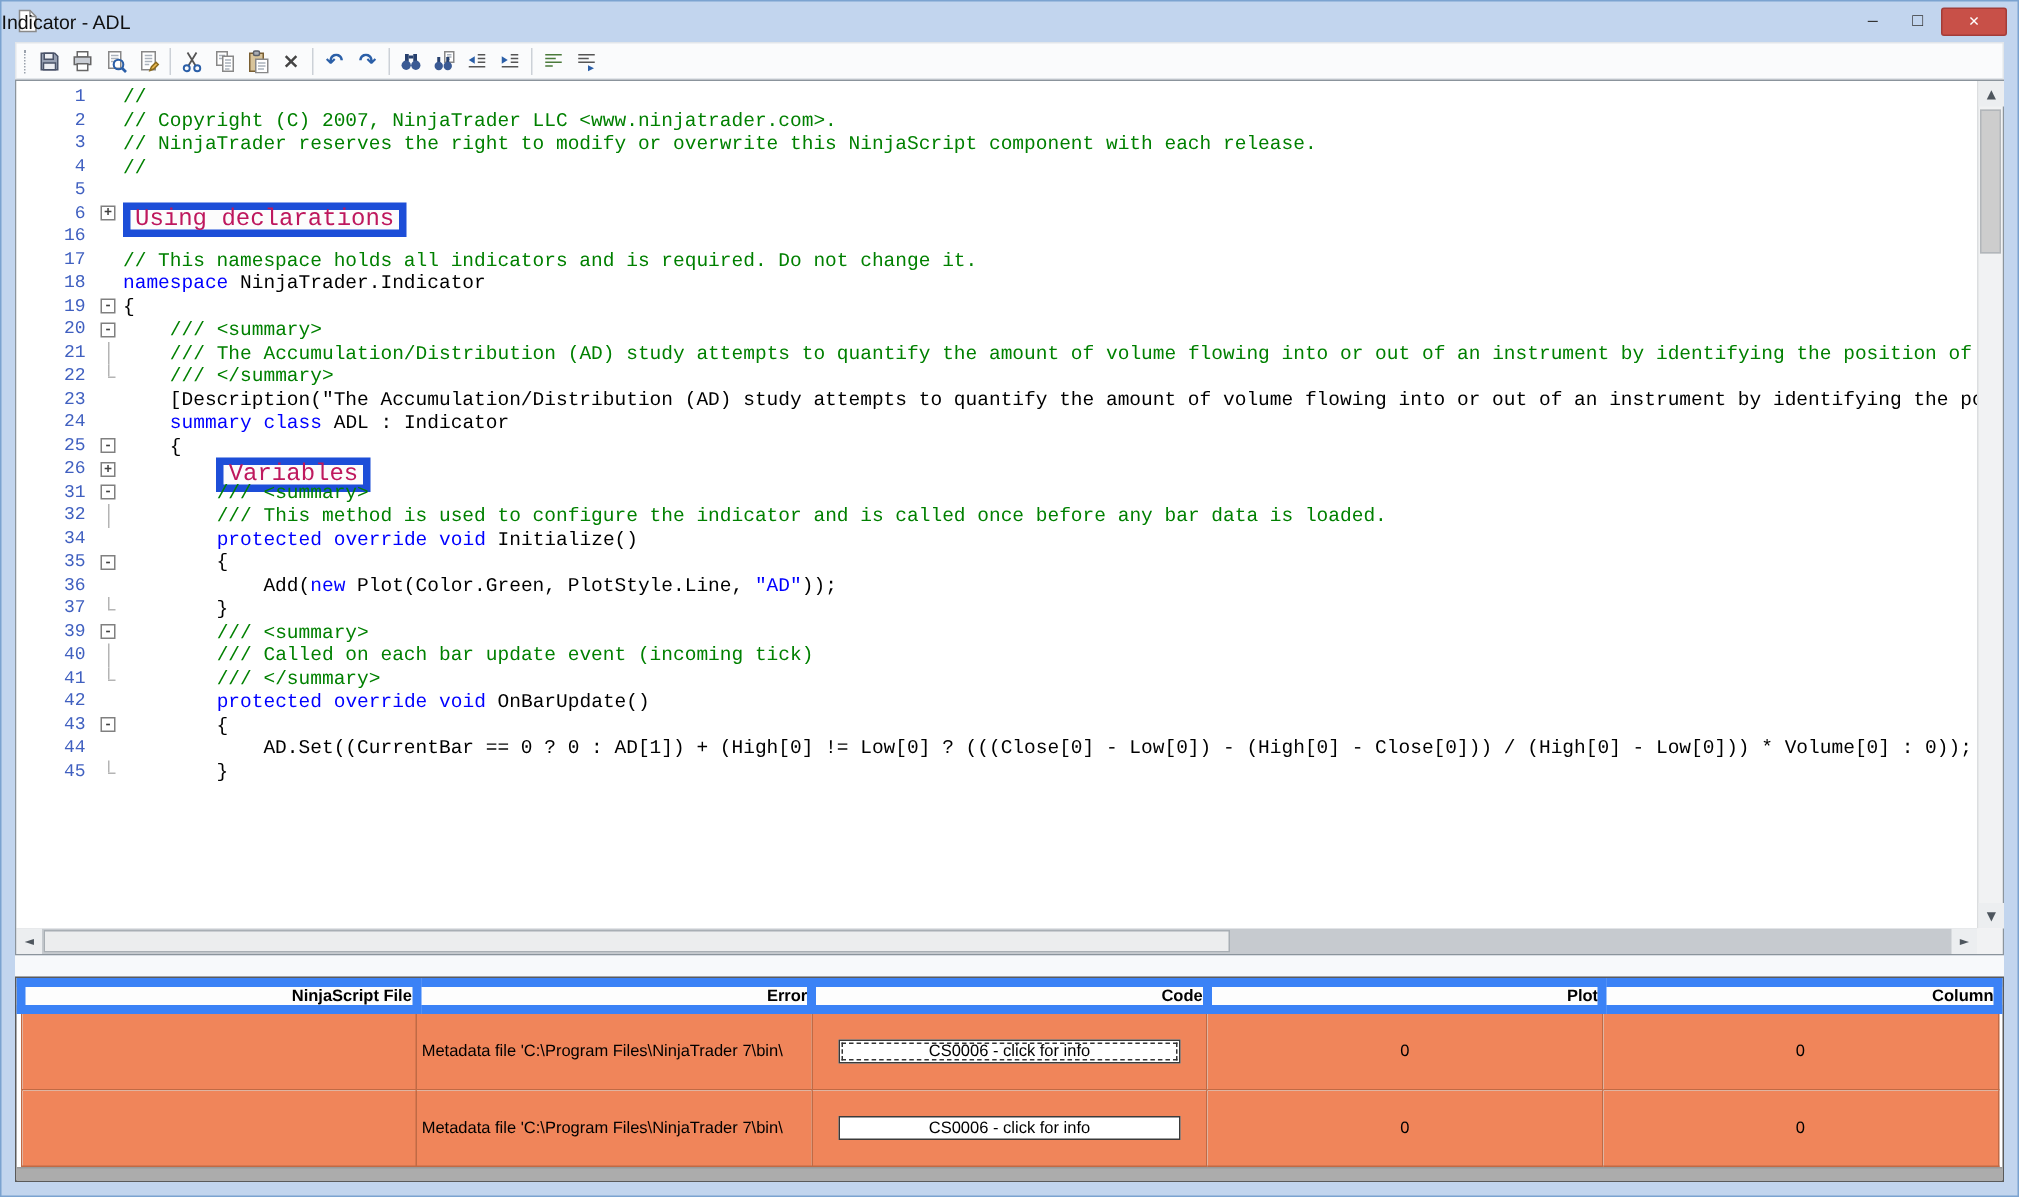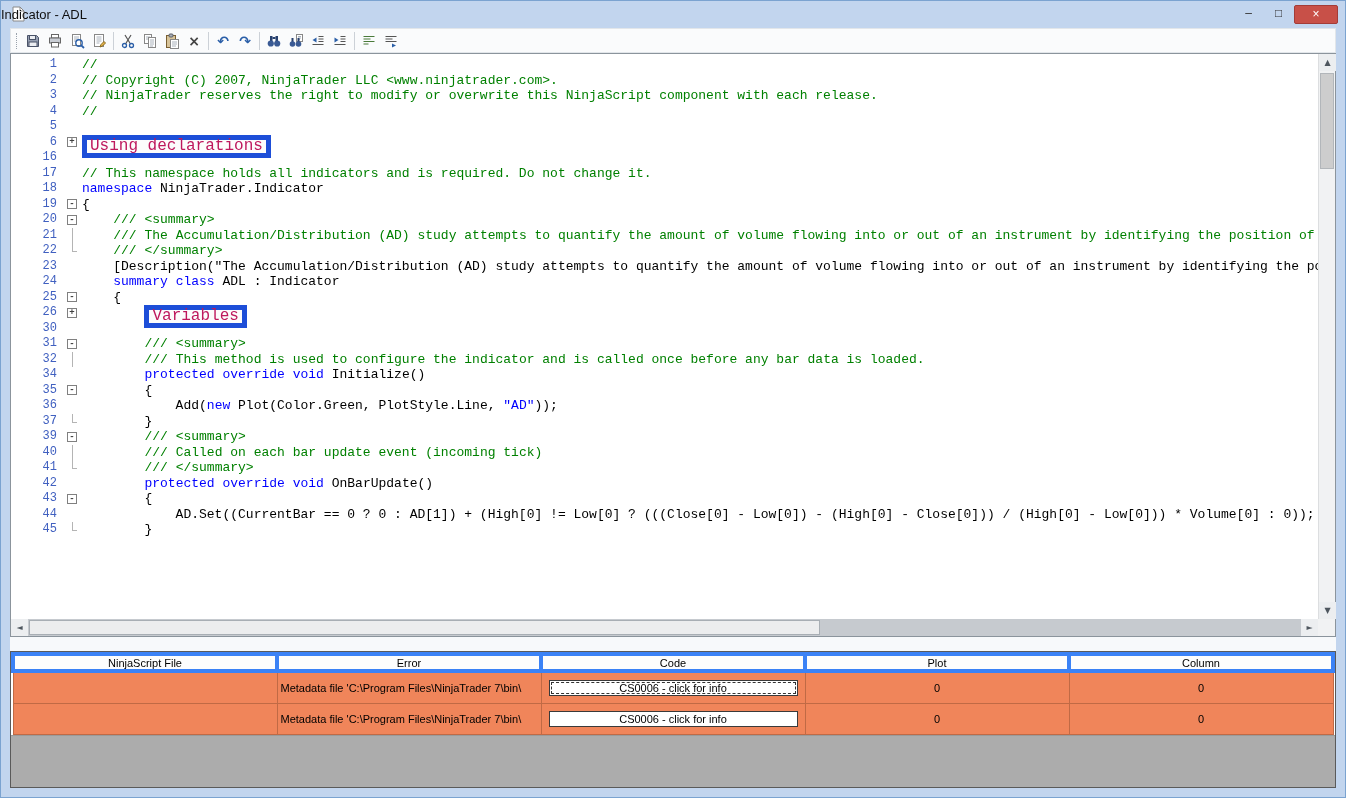--- a/index.html
+++ b/index.html
@@ -41,26 +41,26 @@
   .hscroll{position:absolute;left:0;bottom:0;right:17px;height:17px;background:#c6cacf}
   .sb-left{left:0;top:0}
   .sb-right{left:auto;right:0;top:0}
   .h-thumb{position:absolute;top:1px;bottom:1px;left:18px;width:60.5%;background:#ecedee;border:1px solid #a8aeb4;cursor:pointer}
   .corner{position:absolute;right:0;bottom:0;width:17px;height:17px;background:#f1f2f3}
   .gap{position:absolute;left:9px;right:9px;top:636px;height:14px;background:#f7f9fb}
   .panel{position:absolute;left:9px;right:9px;top:650px;bottom:9px;background:#fff;border:1px solid #5a5a5a;display:flex;flex-direction:column;overflow:hidden}
   .err-msg{height:17px;line-height:17px;text-align:center;color:var(--errorText,#ff0000);font-weight:bold;font-size:11px;background:#fff;white-space:nowrap}
   table.errors{width:100%;border-collapse:collapse;table-layout:fixed;font-size:11px}
   table.errors col{width:20%}
-  .errors th{font-weight:normal;background:#fdfdfd;border:4px solid #3b82f6;height:17px;text-align:center;overflow:hidden;white-space:nowrap;font-size:11px;cursor:default}
+  .errors th{font-weight:bold;background:#fdfdfd;border:6px solid #3b82f6;height:17px;text-align:right;overflow:hidden;white-space:nowrap;font-size:11px;cursor:default}
   .errors td{border:1px solid #c06a45;height:19px;overflow:hidden;white-space:nowrap;background:var(--errorRowBg,#f0855a)}
   .td-err{padding:0 3px}
   .td-num{text-align:center}
   .td-code{padding:0}
-  .code-btn{margin:7px;background:#fff;border:1px solid #3a3a3a;height:16px;line-height:14px;text-align:center;cursor:pointer;font-size:11px}
+  .code-btn{margin:17px;background:#fff;border:1px solid #3a3a3a;height:16px;line-height:14px;text-align:center;cursor:pointer;font-size:11px}
   .code-btn.focus{outline:1px dashed #333;outline-offset:-3px}
   .panel-fill{flex:1;background:var(--panelGray,#acacac);border-top:1px solid #9a9a9a}
 </style>
 </head>
 <body>
 
 <div class="window">
 
   <div class="titlebar">
     <span class="win-icon">
@@ -228,21 +228,20 @@
           <div class="ln"><span class="ln-num">17</span><span class="ln-fold"></span><span class="ln-code"><span class="tok-c">// This namespace holds all indicators and is required. Do not change it.</span></span></div>
           <div class="ln"><span class="ln-num">18</span><span class="ln-fold"></span><span class="ln-code"><span class="tok-k">namespace</span><span class="tok-p"> NinjaTrader.Indicator</span></span></div>
           <div class="ln"><span class="ln-num">19</span><span class="ln-fold"><span class="fold-box">-</span></span><span class="ln-code"><span class="tok-p">{</span></span></div>
           <div class="ln"><span class="ln-num">20</span><span class="ln-fold"><span class="fold-box">-</span></span><span class="ln-code"><span class="tok-p">    </span><span class="tok-c">/// &lt;summary&gt;</span></span></div>
           <div class="ln"><span class="ln-num">21</span><span class="ln-fold fold-line"></span><span class="ln-code"><span class="tok-p">    </span><span class="tok-c">/// The Accumulation/Distribution (AD) study attempts to quantify the amount of volume flowing into or out of an instrument by identifying the position of the close of the period in relation to that period's high/low range.</span></span></div>
           <div class="ln"><span class="ln-num">22</span><span class="ln-fold fold-end"></span><span class="ln-code"><span class="tok-p">    </span><span class="tok-c">/// &lt;/summary&gt;</span></span></div>
           <div class="ln"><span class="ln-num">23</span><span class="ln-fold"></span><span class="ln-code"><span class="tok-p">    [Description("The Accumulation/Distribution (AD) study attempts to quantify the amount of volume flowing into or out of an instrument by identifying the position of the close of the period in relation to that period's high/low range.")]</span></span></div>
           <div class="ln"><span class="ln-num">24</span><span class="ln-fold"></span><span class="ln-code"><span class="tok-p">    </span><span class="tok-k">summary</span><span class="tok-p"> </span><span class="tok-k">class</span><span class="tok-p"> ADL : Indicator</span></span></div>
           <div class="ln"><span class="ln-num">25</span><span class="ln-fold"><span class="fold-box">-</span></span><span class="ln-code"><span class="tok-p">    {</span></span></div>
           <div class="ln"><span class="ln-num">26</span><span class="ln-fold"><span class="fold-box">+</span></span><span class="ln-code"><span class="tok-p">        </span><span class="tok-box">Variables</span></span></div>
-          <div class="ln"><span class="ln-num">30</span><span class="ln-fold"></span><span class="ln-code"></span></div>
           <div class="ln"><span class="ln-num">31</span><span class="ln-fold"><span class="fold-box">-</span></span><span class="ln-code"><span class="tok-p">        </span><span class="tok-c">/// &lt;summary&gt;</span></span></div>
           <div class="ln"><span class="ln-num">32</span><span class="ln-fold fold-line"></span><span class="ln-code"><span class="tok-p">        </span><span class="tok-c">/// This method is used to configure the indicator and is called once before any bar data is loaded.</span></span></div>
           <div class="ln"><span class="ln-num">34</span><span class="ln-fold"></span><span class="ln-code"><span class="tok-p">        </span><span class="tok-k">protected</span><span class="tok-p"> </span><span class="tok-k">override</span><span class="tok-p"> </span><span class="tok-k">void</span><span class="tok-p"> Initialize()</span></span></div>
           <div class="ln"><span class="ln-num">35</span><span class="ln-fold"><span class="fold-box">-</span></span><span class="ln-code"><span class="tok-p">        {</span></span></div>
           <div class="ln"><span class="ln-num">36</span><span class="ln-fold"></span><span class="ln-code"><span class="tok-p">            Add(</span><span class="tok-k">new</span><span class="tok-p"> Plot(Color.Green, PlotStyle.Line, </span><span class="tok-s">"AD"</span><span class="tok-p">));</span></span></div>
           <div class="ln"><span class="ln-num">37</span><span class="ln-fold fold-end"></span><span class="ln-code"><span class="tok-p">        }</span></span></div>
           <div class="ln"><span class="ln-num">39</span><span class="ln-fold"><span class="fold-box">-</span></span><span class="ln-code"><span class="tok-p">        </span><span class="tok-c">/// &lt;summary&gt;</span></span></div>
           <div class="ln"><span class="ln-num">40</span><span class="ln-fold fold-line"></span><span class="ln-code"><span class="tok-p">        </span><span class="tok-c">/// Called on each bar update event (incoming tick)</span></span></div>
           <div class="ln"><span class="ln-num">41</span><span class="ln-fold fold-end"></span><span class="ln-code"><span class="tok-p">        </span><span class="tok-c">/// &lt;/summary&gt;</span></span></div>
           <div class="ln"><span class="ln-num">42</span><span class="ln-fold"></span><span class="ln-code"><span class="tok-p">        </span><span class="tok-k">protected</span><span class="tok-p"> </span><span class="tok-k">override</span><span class="tok-p"> </span><span class="tok-k">void</span><span class="tok-p"> OnBarUpdate()</span></span></div>

